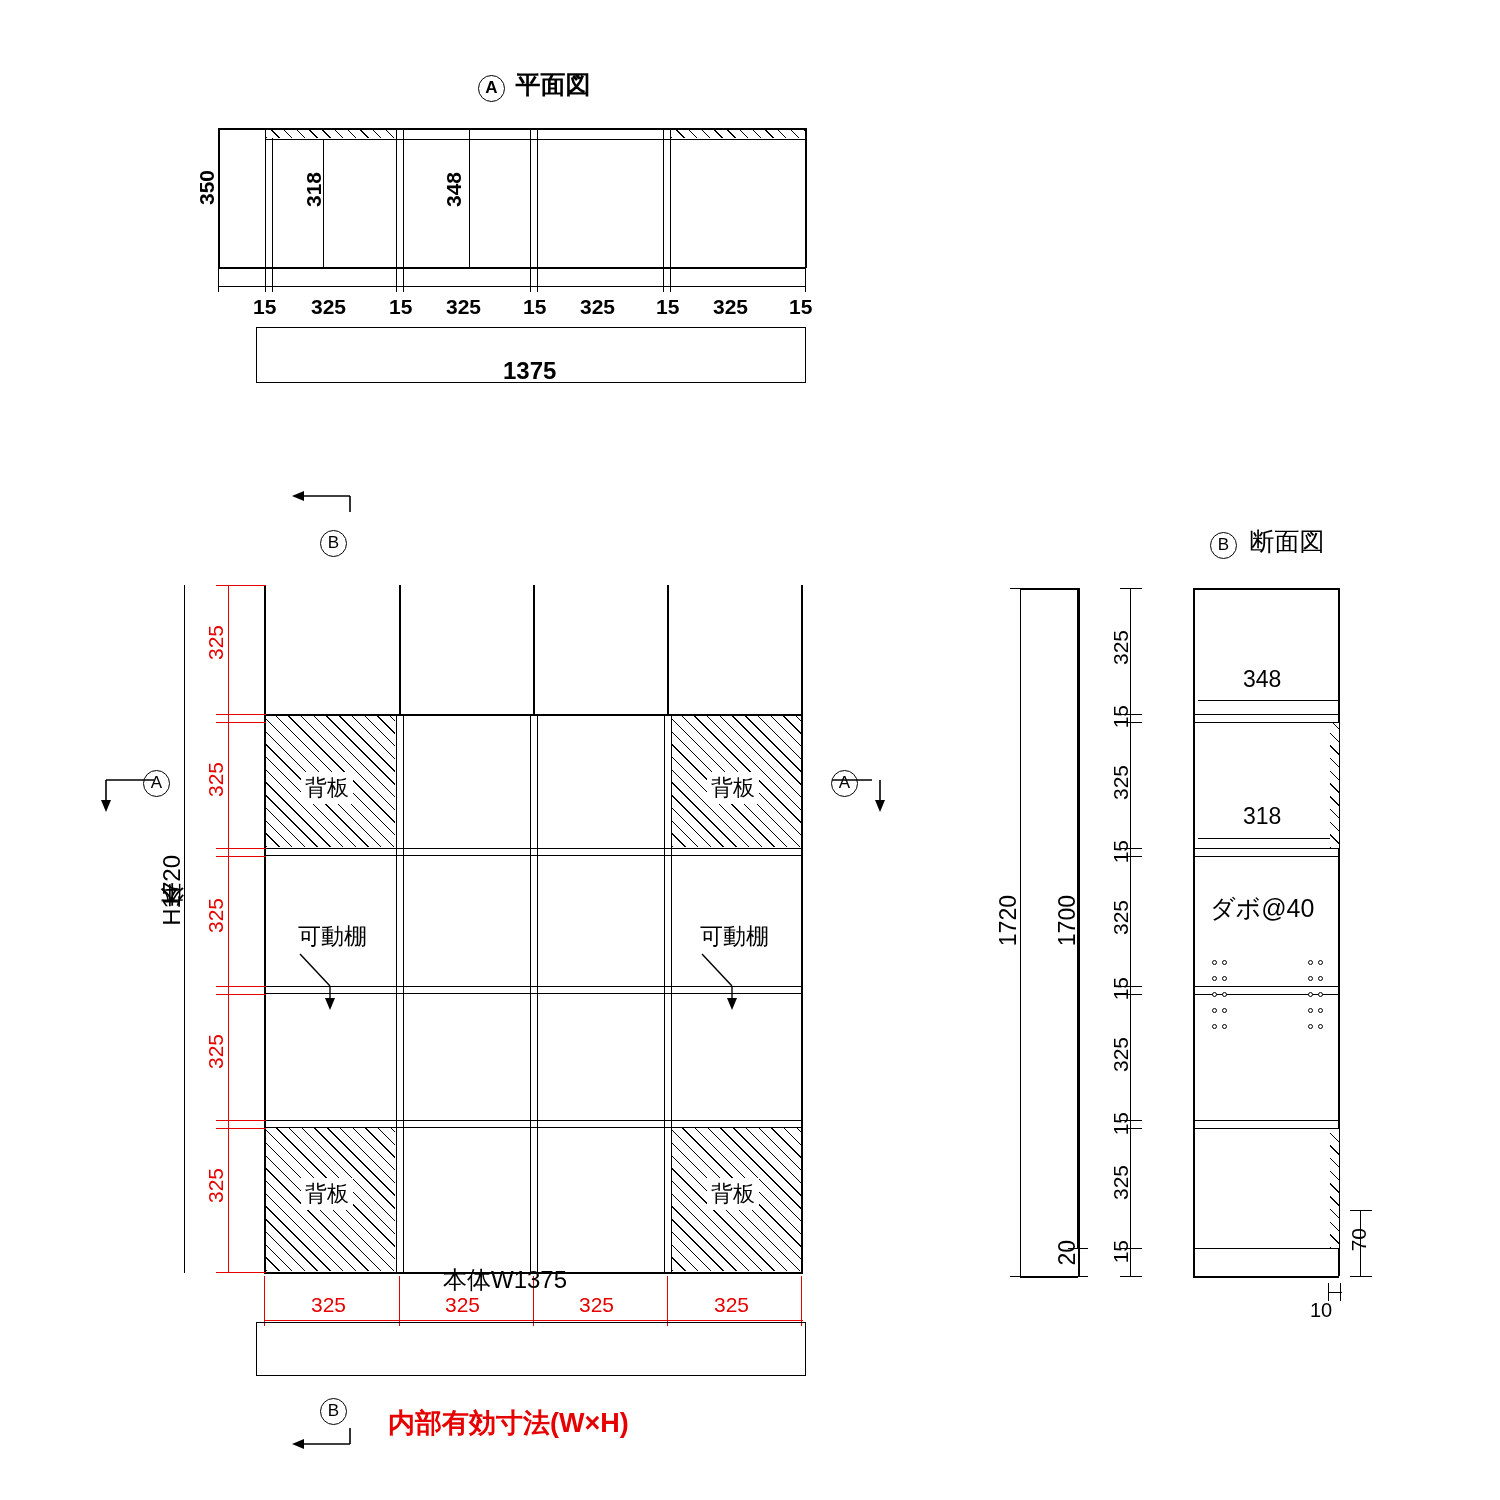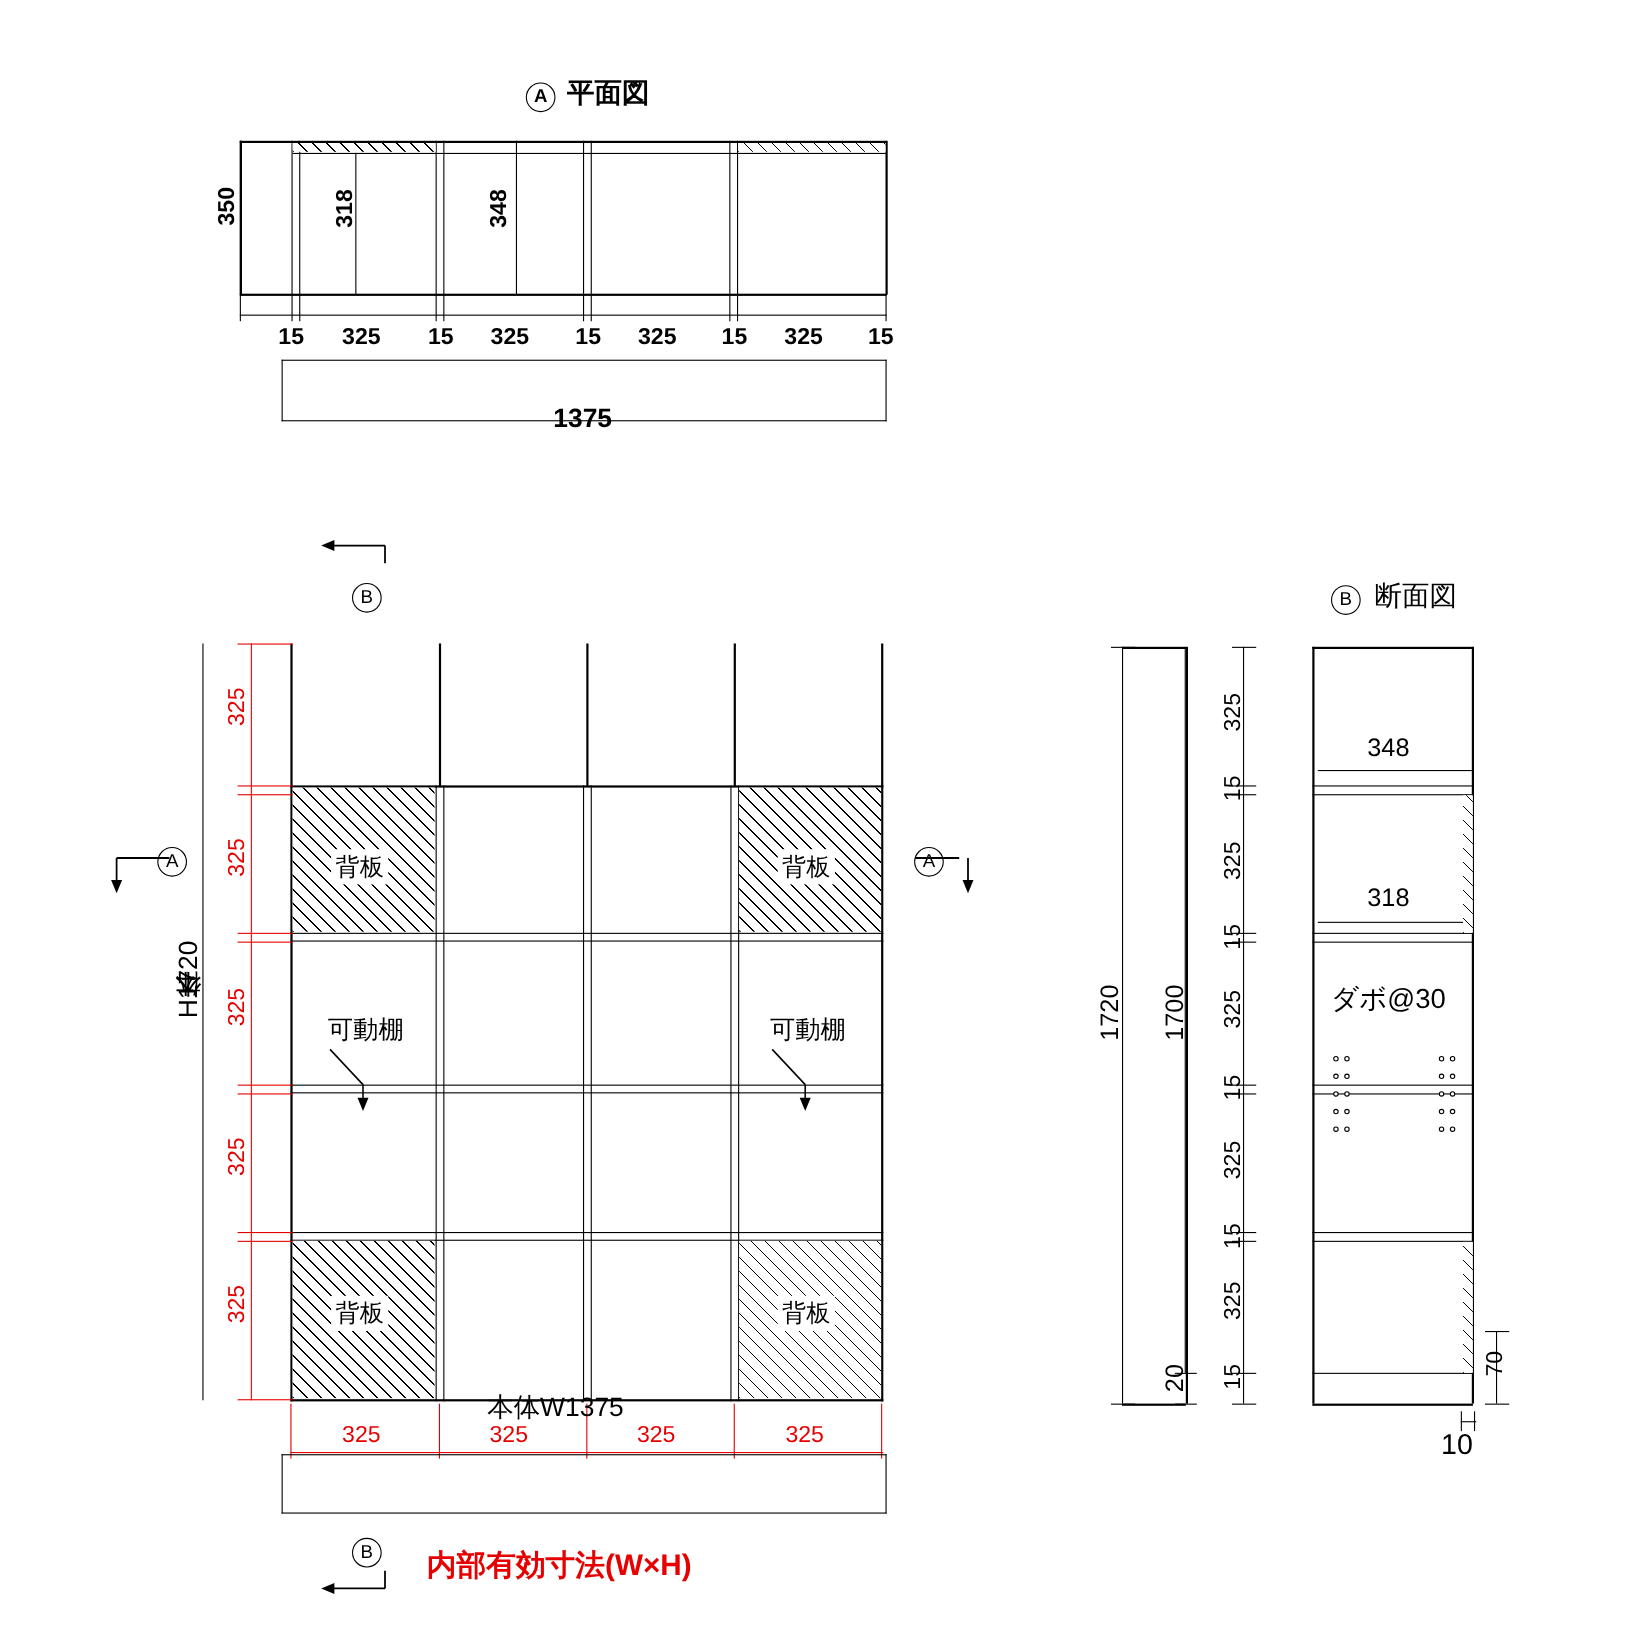--- a/index.html
+++ b/index.html
@@ -94,21 +94,21 @@
   <div class="lbl abs" style="left:523px;top:296px;">15</div>
   <div class="lbl abs" style="left:580px;top:296px;">325</div>
   <div class="lbl abs" style="left:656px;top:296px;">15</div>
   <div class="lbl abs" style="left:713px;top:296px;">325</div>
   <div class="lbl abs" style="left:789px;top:296px;">15</div>
 
   <div class="ln h1" style="left:256px;top:327px;width:550px;"></div>
   <div class="ln h1" style="left:256px;top:382px;width:550px;"></div>
   <div class="ln v1" style="left:256px;top:327px;height:56px;"></div>
   <div class="ln v1" style="left:805px;top:327px;height:56px;"></div>
-  <div class="lbl abs" style="left:503px;top:369px;font-size:24px;">1375</div>
+  <div class="lbl abs" style="left:503px;top:359px;font-size:24px;">1375</div>
 </div>
 
 <div class="abs" style="left:0;top:0;width:900px;height:1500px;">
 
   <svg style="left:290px;top:488px;width:70px;height:60px;">
     <line x1="60" y1="8" x2="10" y2="8" stroke="#000" stroke-width="1.6"></line>
     <polygon points="2,8 14,3 14,13" fill="#000"></polygon>
     <line x1="60" y1="8" x2="60" y2="24" stroke="#000" stroke-width="1.6"></line>
   </svg>
   <div class="abs" style="left:320px;top:530px;">
@@ -299,21 +299,21 @@
 
   <div class="hatch" style="left:390px;top:723px;width:9px;height:125px;"></div>
   <div class="hatch" style="left:390px;top:1129px;width:9px;height:119px;"></div>
 
   <div class="ln h1" style="left:258px;top:700px;width:140px;"></div>
   <div class="lbl abs" style="left:303px;top:668px;font-size:23px;">348</div>
 
   <div class="ln h1" style="left:258px;top:838px;width:132px;"></div>
   <div class="lbl abs" style="left:303px;top:805px;font-size:23px;">318</div>
 
-  <div class="lbl abs" style="left:270px;top:896px;font-size:25px;">ダボ@30</div>
+  <div class="lbl abs" style="left:270px;top:896px;font-size:25px;">ダボ@40</div>
 
   <div class="dots" style="left:272px;top:960px;width:12px;height:80px;">
     <div class="dot" style="left:0;top:0;"></div>
     <div class="dot" style="left:0;top:16px;"></div>
     <div class="dot" style="left:0;top:32px;"></div>
     <div class="dot" style="left:0;top:48px;"></div>
     <div class="dot" style="left:0;top:64px;"></div>
     <div class="dot" style="left:10px;top:0;"></div>
     <div class="dot" style="left:10px;top:16px;"></div>
     <div class="dot" style="left:10px;top:32px;"></div>
@@ -334,14 +334,14 @@
   </div>
 
   <div class="ln v1" style="left:420px;top:1210px;height:66px;"></div>
   <div class="ln h1" style="left:410px;top:1210px;width:22px;"></div>
   <div class="ln h1" style="left:410px;top:1276px;width:22px;"></div>
   <div class="lbl vert abs" style="left:408px;top:1228px;">70</div>
 
   <div class="ln h1" style="left:388px;top:1292px;width:14px;"></div>
   <div class="ln v1" style="left:388px;top:1283px;height:18px;"></div>
   <div class="ln v1" style="left:400px;top:1283px;height:18px;"></div>
-  <div class="lbl abs" style="left:370px;top:1300px;font-size:26px;">10</div>
+  <div class="lbl abs" style="left:370px;top:1300px;font-size:20px;">10</div>
 </div>
 
 </body></html>

